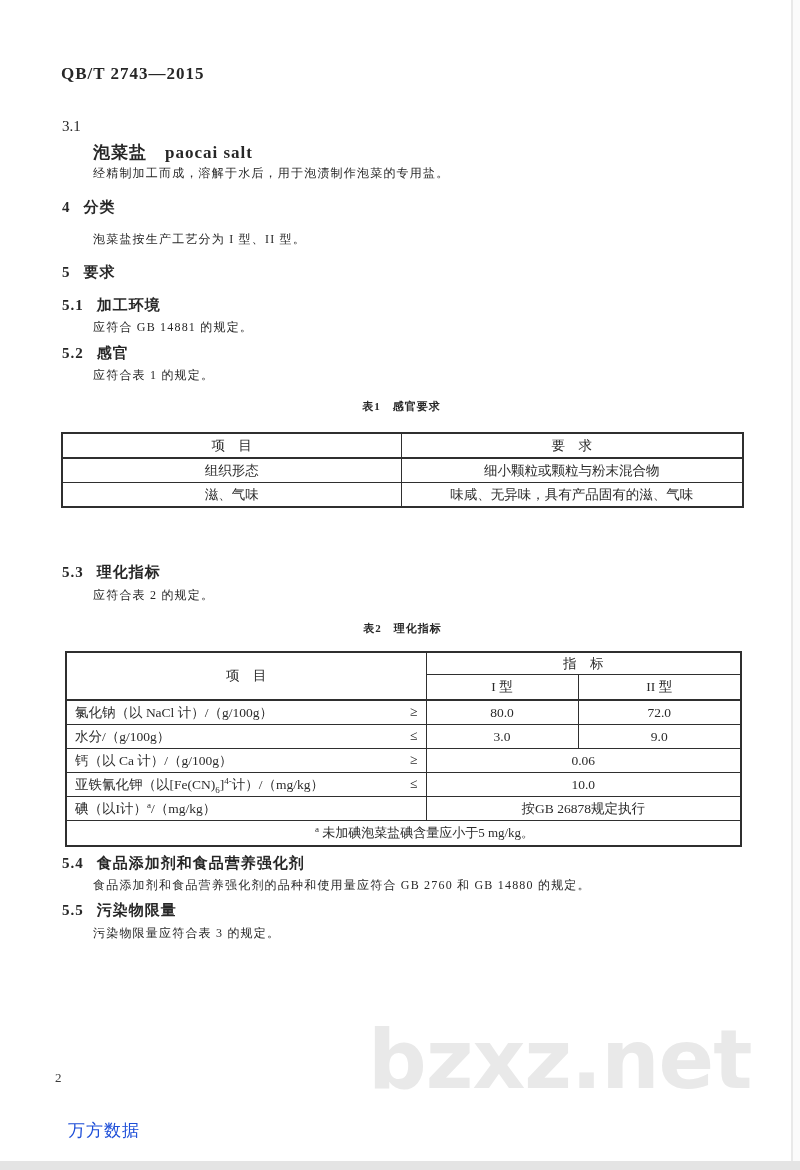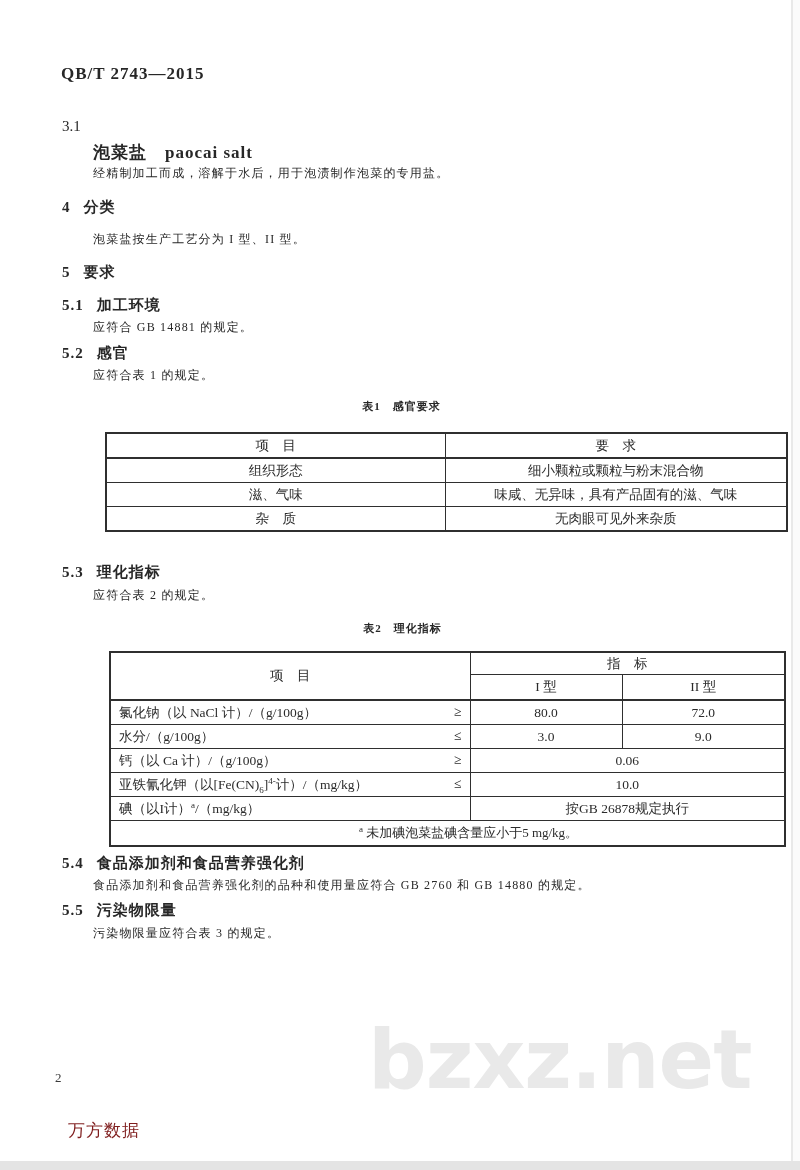--- a/index.html
+++ b/index.html
@@ -11,38 +11,38 @@
   .std-code{font-size:17px;font-weight:bold;letter-spacing:1px;}
   .sec-num{font-size:15px;}
   .heading{font-size:15px;font-weight:bold;letter-spacing:1px;}
   .heading .ht{margin-left:13px;}
   .bodytxt{font-size:12px;letter-spacing:1.2px;}
   .term-title{font-size:17px;font-weight:bold;letter-spacing:1px;}
   .caption{font-size:11px;font-weight:bold;text-align:center;letter-spacing:1px;}
   table{border-collapse:collapse;table-layout:fixed;}
   .stdtbl{font-size:13.5px;color:#2b2b2b;}
   .stdtbl td,.stdtbl th{border:1px solid #2f2f2f;padding:0;vertical-align:middle;font-weight:normal;}
-  .stdtbl{border:2px solid #2f2f2f;margin-left:44px;}
+  .stdtbl{border:2px solid #2f2f2f;}
   .t1 th{height:23px;text-align:center;border-bottom-width:2px;}
   .t1 td{height:23px;text-align:center;}
   .t2 .hrow1 th{height:21px;text-align:center;}
   .t2 .hrow2 th{height:24px;text-align:center;border-bottom-width:2px;}
   .t2 th.item-h{border-bottom-width:2px;}
   .t2 td{height:23px;text-align:center;}
   .t2 td.lbl{text-align:left;padding-left:8px;}
   .t2 td.lbl .relation{float:right;padding-right:8px;}
   .t2 td.foot{text-align:center;padding-left:42px;font-size:13px;height:24px;}
   sup{font-size:9px;vertical-align:super;line-height:0;}
   sub{font-size:9px;vertical-align:sub;line-height:0;}
   .watermark{
     font-family:"DejaVu Sans","Liberation Sans",sans-serif;
     font-weight:bold;font-size:82px;color:#e9e9e9;letter-spacing:-1px;
   }
   .pagenum{font-size:13px;color:#3a3a3a;}
-  .footer-brand{font-family:"Liberation Sans","DejaVu Sans",sans-serif;font-size:17px;color:#7f1d1d;letter-spacing:1px;}
+  .footer-brand{font-family:"Liberation Sans","DejaVu Sans",sans-serif;font-size:17px;color:#1d4ed8;letter-spacing:1px;}
   .bottom-bar{position:absolute;left:0;bottom:0;width:800px;height:9px;background:#e4e4e4;}
   .edge-line{position:absolute;left:791px;top:0;width:2px;height:1170px;background:#e9e9e9;}
   .edge-fill{position:absolute;left:793px;top:0;width:7px;height:1170px;background:#fbfbfb;}
 </style>
 </head>
 <body>
 
 <div class="page">
 
   <div class="abs std-code" style="left:61px;top:64px;">QB/T 2743—2015</div>
@@ -74,24 +74,20 @@
       <th>项　目</th>
       <th>要　求</th>
     </tr>
     <tr>
       <td>组织形态</td>
       <td>细小颗粒或颗粒与粉末混合物</td>
     </tr>
     <tr>
       <td>滋、气味</td>
       <td>味咸、无异味，具有产品固有的滋、气味</td>
-    </tr>
-    <tr>
-      <td>杂　质</td>
-      <td>无肉眼可见外来杂质</td>
     </tr>
   </tbody>
     </table>
 
   <div class="abs heading" style="left:62px;top:563px;"><span>5.3</span><span class="ht">理化指标</span></div>
   <div class="abs bodytxt" style="left:93px;top:587px;">应符合表 2 的规定。</div>
 
   <div class="abs caption" style="left:65px;top:621px;width:675px;">表2　理化指标</div>
 
   <table class="stdtbl t2 abs" style="left:65px;top:651px;width:675px;">

